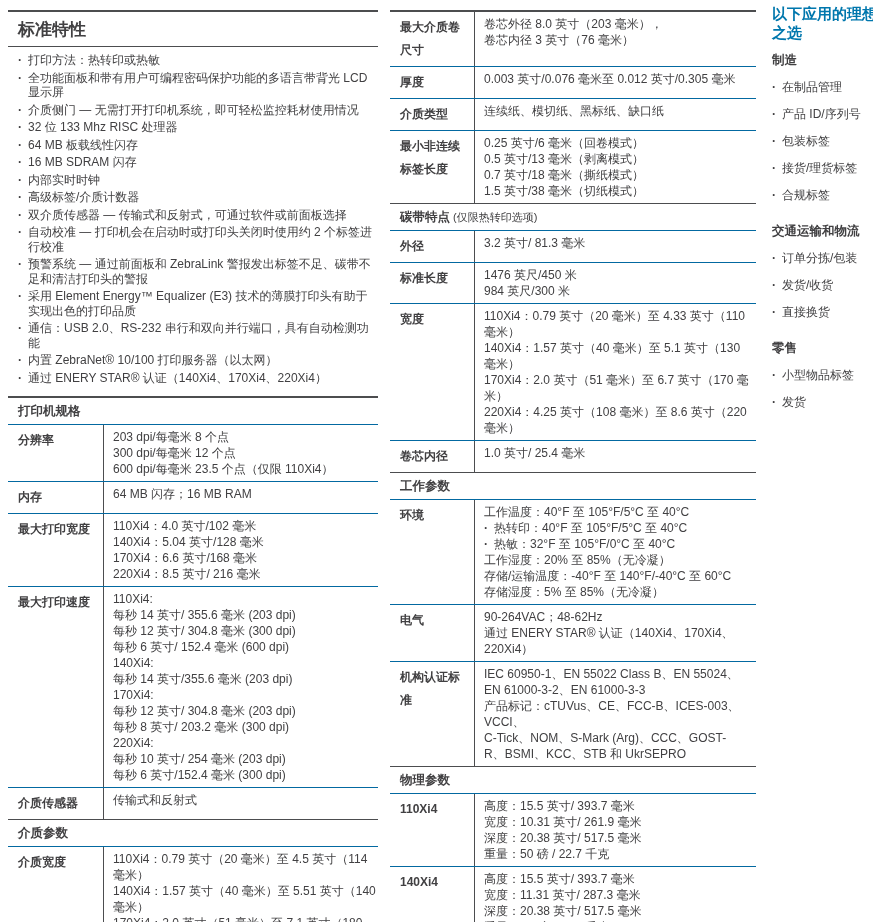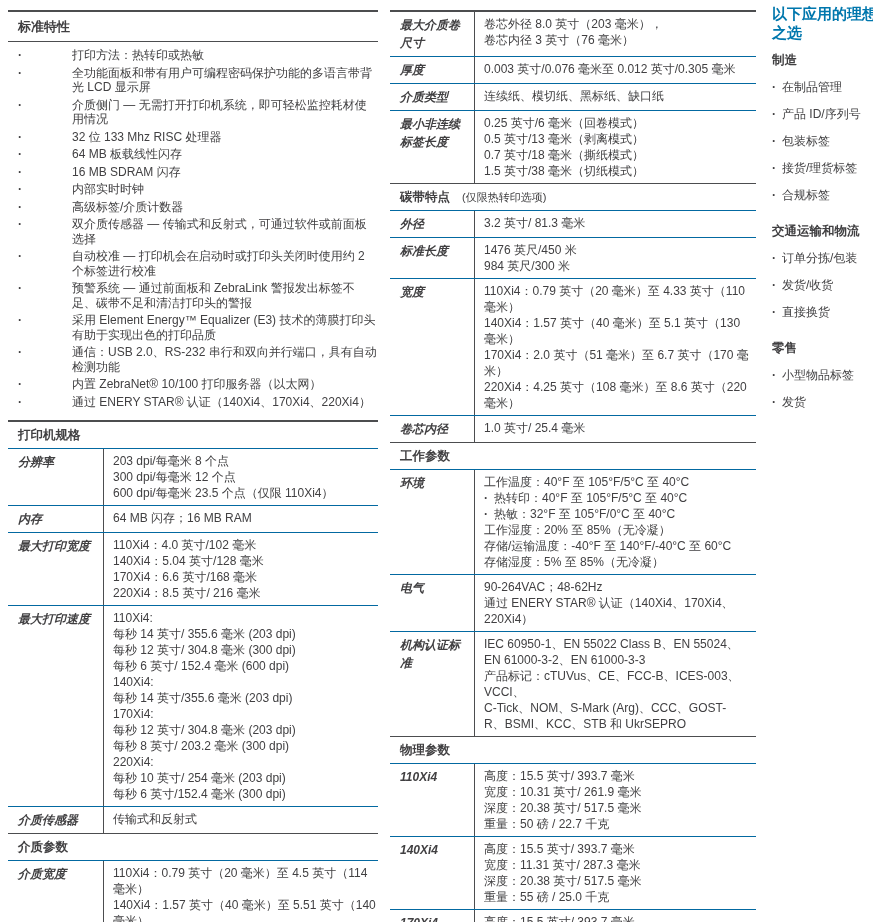--- a/index.html
+++ b/index.html
@@ -10,38 +10,38 @@
     font-size: 12px; color: #414042;
   }
   .col { position: absolute; top: 10px; }
   .col-left  { left: 8px;   width: 370px; }
   .col-mid   { left: 390px; width: 366px; }
   .col-right { left: 772px; width: 106px; top: 4px; }
 
   
   .features-header {
     border-top: 2px solid #4c4d4f; border-bottom: 1px solid #4c4d4f;
-    padding: 6px 0 5px 10px; font-size: 13px; font-weight: bold;
+    padding: 6px 0 5px 10px; font-size: 17px; font-weight: bold;
   }
   .features-list { list-style: none; padding: 6px 0 8px 10px; }
   .features-list li { display: flex; margin-bottom: 3px; }
   .dot { flex: 0 0 10px; font-weight: bold; }
-  .features-list .txt { flex: 1; line-height: 14.5px; margin-left: 44px; }
+  .features-list .txt { flex: 1; line-height: 14.5px; }
 
   
   .spec-table { border-top: 2px solid #4c4d4f; border-bottom: 1px solid #4c4d4f; }
   .spec-table > :first-child { border-top: none; }
   .band {
     border-top: 1px solid #4c4d4f; padding: 5px 0 4px 10px;
     font-weight: bold; font-size: 12.5px;
   }
-  .band .suffix { font-weight: normal; font-size: 11px; margin-left: 12px; }
+  .band .suffix { font-weight: normal; font-size: 11px; margin-left: 3px; }
   .row { display: flex; align-items: stretch; border-top: 1px solid #0369a1; }
   .row .label {
-    flex: 0 0 84px; padding: 4px 4px 4px 10px; font-weight: bold; line-height: 18px; font-style: italic;
+    flex: 0 0 84px; padding: 4px 4px 4px 10px; font-weight: bold; line-height: 23px;
   }
   .col-left .row .label { flex-basis: 95px; }
   .row .value { flex: 1; border-left: 1px solid #4c4d4f; padding: 4px 2px 4px 9px; }
   .line { line-height: 16px; display: flex; }
   .line.bold { font-weight: normal; }
   .line .txt { flex: 1; }
 
   
   .apps-title { color: #0077AD; font-size: 15px; line-height: 19px; font-weight: bold; margin-bottom: 8px; }
   .app-group-heading { font-weight: bold; font-size: 12.5px; margin: 21px 0 11px; }

